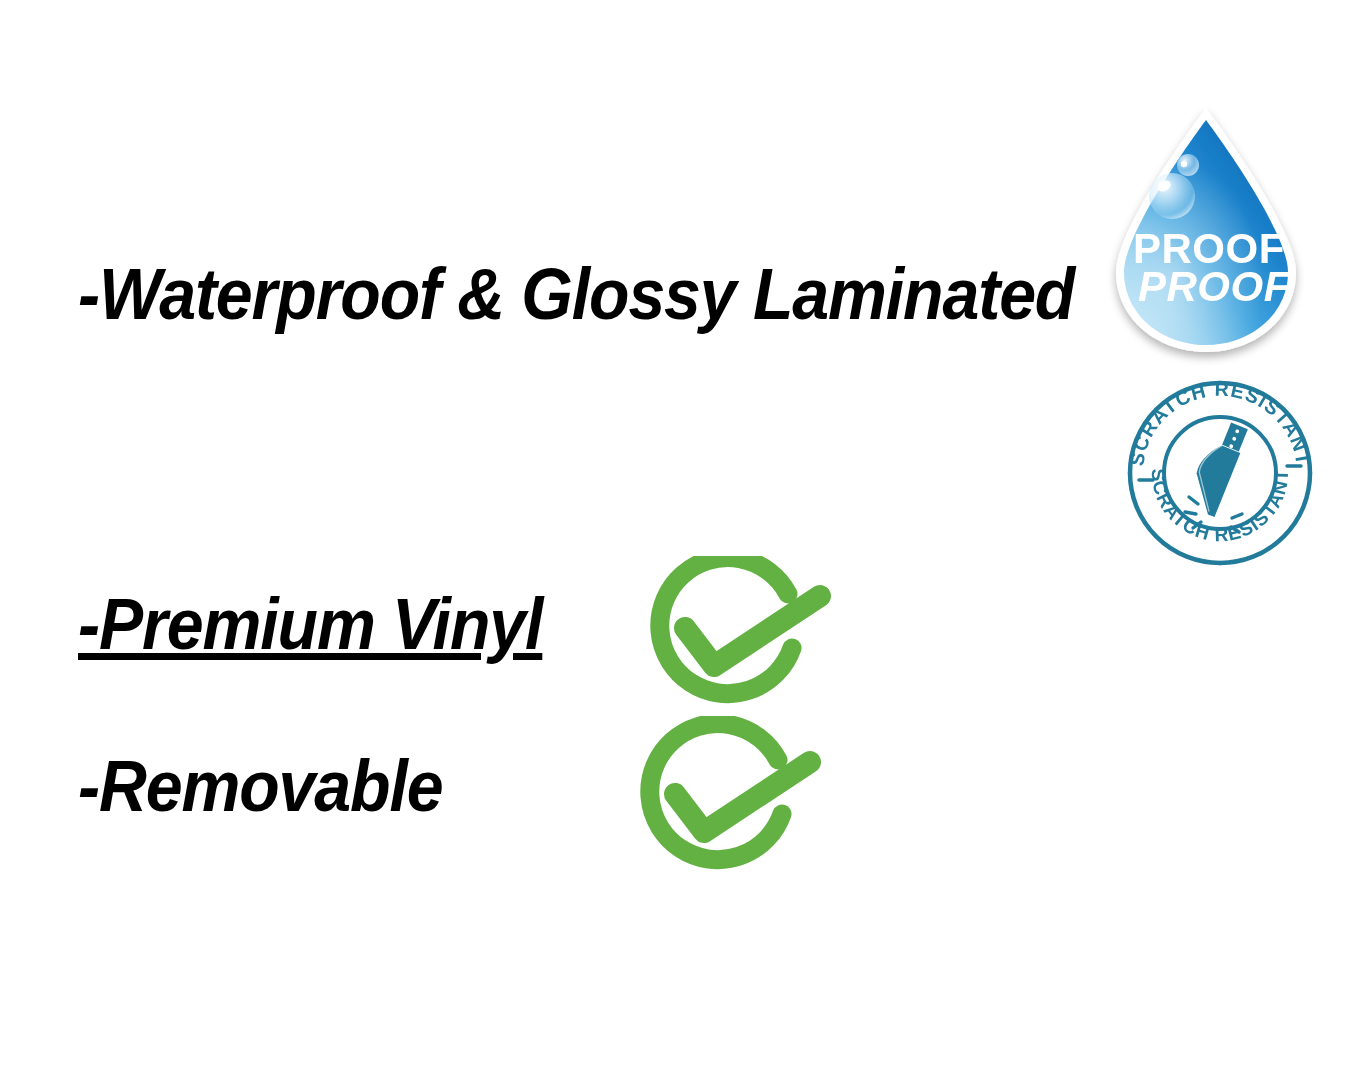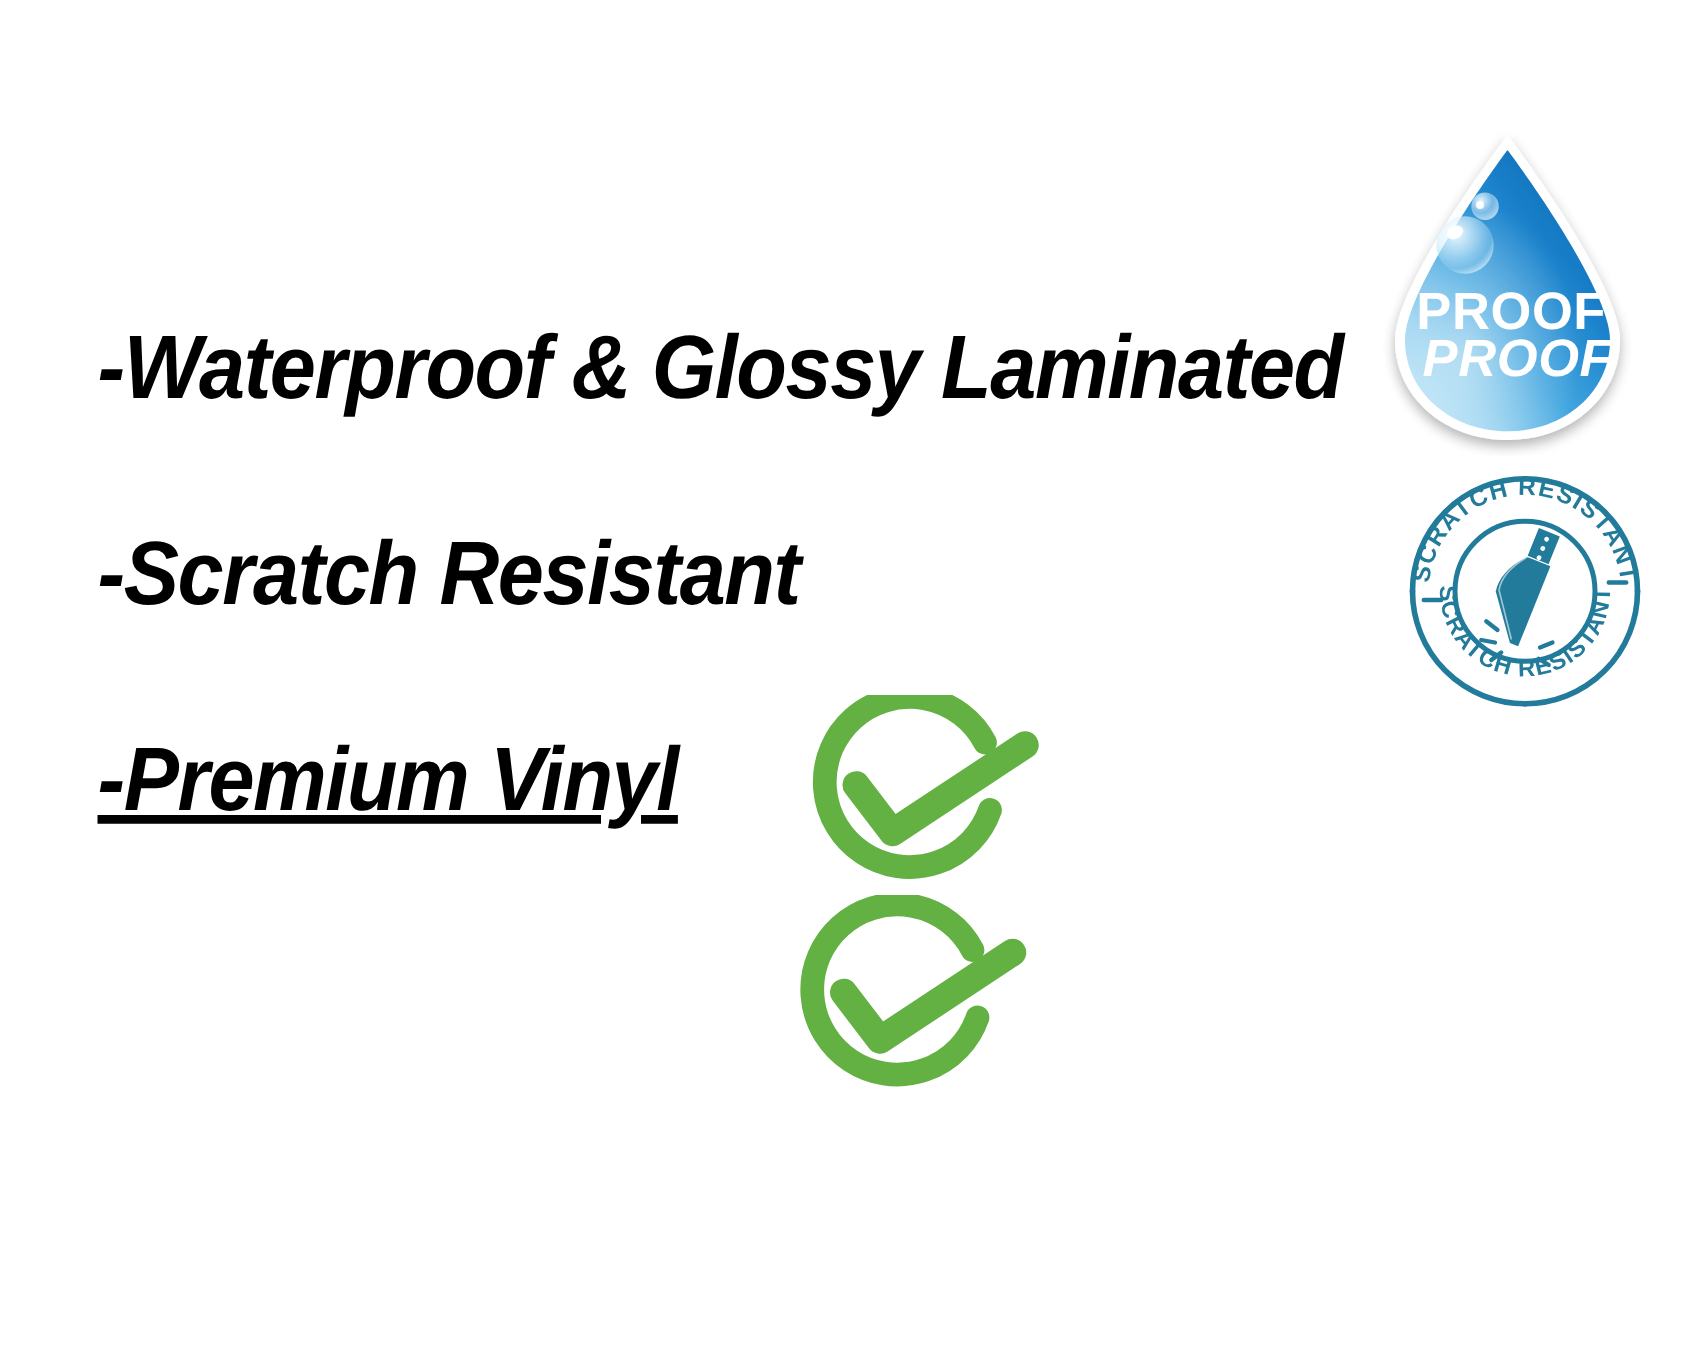--- a/index.html
+++ b/index.html
@@ -104,28 +104,28 @@
 <body>
 
 <div id="stage">
 
   <div class="feature-list">
 
     <div class="feature-row row-0">
       <span class="feature-label">-Waterproof &amp; Glossy Laminated</span>
     </div>
 
-    <div class="feature-row row-1">
-      <span class="feature-label">-Scratch Resistant</span>
-    </div>
 
     <div class="feature-row row-2">
       <span class="feature-label">-Premium Vinyl</span>
     </div>
 
+    <div class="feature-row row-3">
+      <span class="feature-label">-Removable</span>
+    </div>
   </div>
 
   <div class="waterproof-badge">
     <svg width="215" height="265" viewBox="0 0 215 265">
       <defs>
         <linearGradient id="dropGrad" x1="0.08" y1="0.95" x2="0.92" y2="0.05">
           <stop offset="0%" stop-color="#b9e2f7"></stop>
           <stop offset="18%" stop-color="#8ccdee"></stop>
           <stop offset="40%" stop-color="#44a7e0"></stop>
           <stop offset="68%" stop-color="#1b82cb"></stop>

